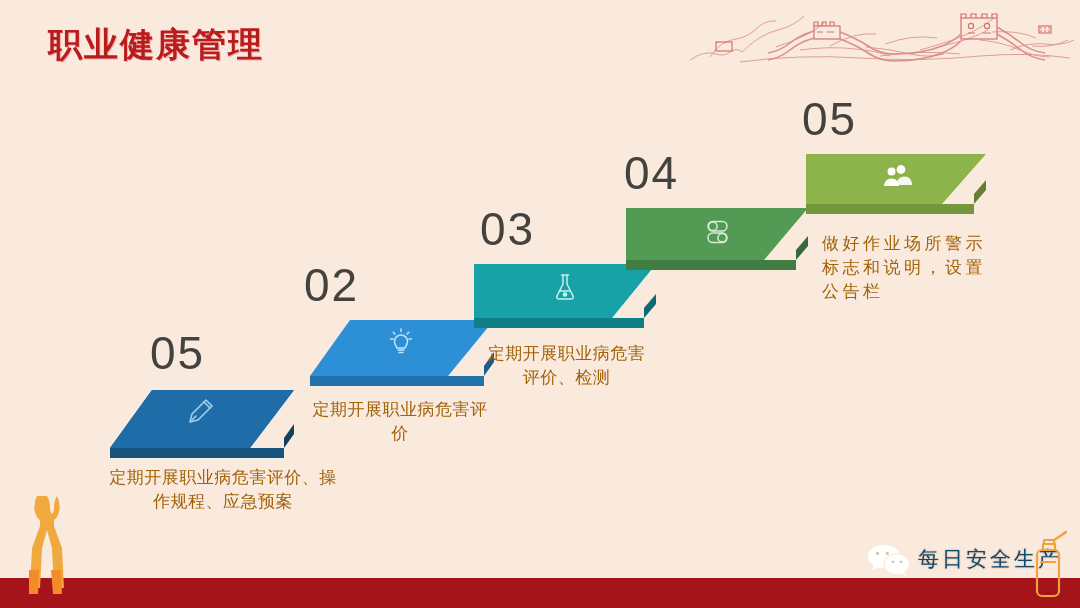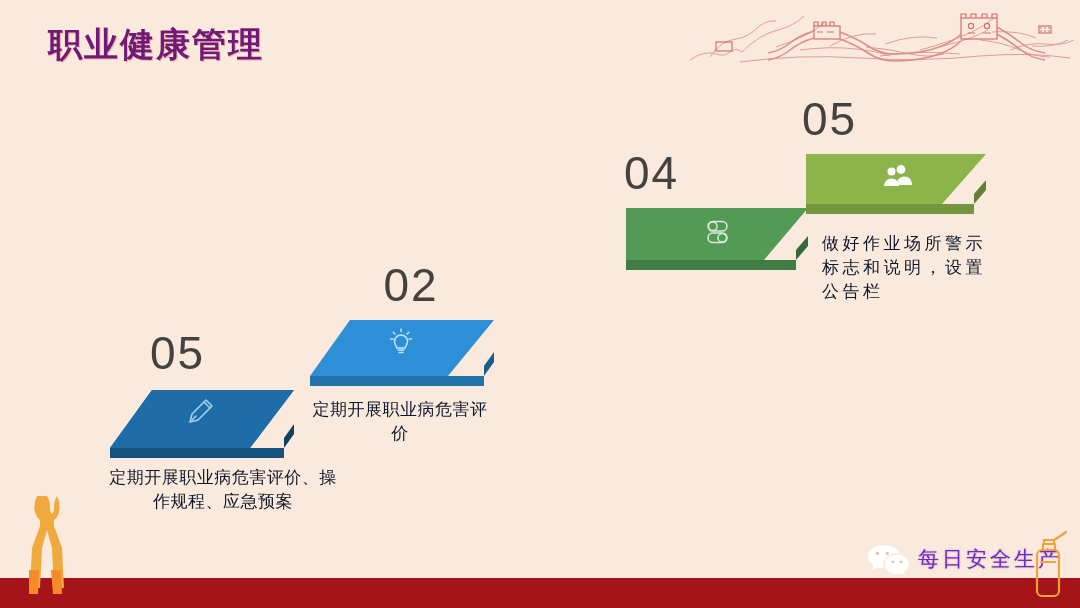--- a/index.html
+++ b/index.html
@@ -7,21 +7,21 @@
     width:1080px;height:608px;overflow:hidden;
     background:#faeade;
     font-family:"Liberation Sans","DejaVu Sans",sans-serif;
     position:relative;
   }
   .canvas{position:absolute;inset:0;}
 
   
   .page-title{
     position:absolute;left:48px;top:22px;
-    font-size:34px;font-weight:bold;color:#701a75;
+    font-size:34px;font-weight:bold;color:#b91c1c;
     letter-spacing:2px;
     text-shadow:1px 1px 0 #f0b5ae;
     white-space:nowrap;
   }
   .greatwall{
     position:absolute;right:0px;top:2px;width:400px;height:72px;
     opacity:.95;
   }
 
   
@@ -32,31 +32,31 @@
     margin-bottom:6px;
   }
   .slab{position:relative;width:186px;height:76px;}
   .slab svg{display:block;}
   .slab .glyph{
     position:absolute;left:0;right:0;top:6px;height:46px;
     display:flex;align-items:center;justify-content:center;
     pointer-events:none;
   }
   .cap{
-    font-size:17px;color:#0f172a;line-height:1.42;
+    font-size:17px;color:#a16207;line-height:1.42;
     text-align:center;letter-spacing:.5px;
     margin-top:8px;
   }
   .cap.spread{letter-spacing:3.5px;}
 
   
   #step1{left:108px;top:330px;}
   #step1 .num{margin-left:42px;}
   #step2{left:288px;top:262px;}
-  #step2 .num{margin-left:16px;text-align:center;}
+  #step2 .num{margin-left:16px;}
   #step2 .slab{margin-left:20px;}
   #step3{left:462px;top:206px;}
   #step3 .num{margin-left:18px;}
   #step3 .slab{margin-left:10px;}
   #step3 .cap{width:165px;margin-left:22px;}
   #step4{left:612px;top:150px;}
   #step4 .num{margin-left:12px;}
   #step4 .slab{margin-left:12px;}
   #step4 .cap{width:180px;margin-left:36px;text-align:left;}
   #step5{left:792px;top:96px;}
@@ -68,21 +68,21 @@
   .footer-bar{
     position:absolute;left:0;right:0;bottom:0;height:30px;
     background:#a41418;
   }
   .pliers{position:absolute;left:16px;bottom:8px;width:58px;height:110px;}
   .wechat-brand{
     position:absolute;right:18px;bottom:32px;
     display:flex;align-items:center;gap:8px;
   }
   .wechat-brand .wtext{
-    font-size:21px;color:#6d28d9;letter-spacing:3px;
+    font-size:21px;color:#0c4a6e;letter-spacing:3px;
     text-shadow:0 0 2px rgba(190,150,120,.9);
     font-weight:500;
   }
   .extinguisher{position:absolute;right:10px;bottom:6px;width:42px;height:74px;}
 </style>
 </head>
 <body>
 
 <div class="canvas">
 
@@ -166,20 +166,38 @@
         <svg width="34" height="34" viewBox="0 0 34 34" fill="none" stroke="#bfe4fb" stroke-width="1.5" stroke-linecap="round">
           <path d="M17 9 a6.5 6.5 0 0 1 6.5 6.5 c0 3 -2 4.5 -2.5 6.5 h-8 c-.5 -2 -2.5 -3.5 -2.5 -6.5 A6.5 6.5 0 0 1 17 9 Z"></path>
           <path d="M14 24 h6 M15 26.5 h4"></path>
           <path d="M17 3 v2.5 M6.5 13 h2.5 M25 13 h2.5 M9.2 6.2 l1.8 1.8 M24.8 6.2 l-1.8 1.8"></path>
         </svg>
       </div>
     </div>
     <div class="cap" style="width:180px;margin-left:22px;">定期开展职业病危害评价</div>
   </div>
 
+  <div class="step" id="step3">
+    <div class="num">03</div>
+    <div class="slab">
+      <svg width="186" height="76" viewBox="0 0 186 76">
+        <path d="M2 60 L172 60 L172 70 L2 70 Z" fill="#118086"></path>
+        <path d="M172 60 L184 46 L184 36 L172 50 Z" fill="#0d6a70"></path>
+        <path d="M2 6 L184 6 L140 60 L2 60 Z" fill="#17a2a8"></path>
+      </svg>
+      <div class="glyph">
+        <svg width="34" height="34" viewBox="0 0 34 34" fill="none" stroke="#c7efef" stroke-width="1.5" stroke-linecap="round" stroke-linejoin="round">
+          <path d="M13.5 5 h7 M15 5 v9 l-6 12 a2 2 0 0 0 1.8 3 h12.4 a2 2 0 0 0 1.8 -3 l-6 -12 V5"></path>
+          <path d="M11.5 21 h11"></path>
+          <circle cx="17" cy="24.5" r="1.6" fill="#c7efef"></circle>
+        </svg>
+      </div>
+    </div>
+    <div class="cap">定期开展职业病危害评价、检测</div>
+  </div>
 
   <div class="step" id="step4">
     <div class="num">04</div>
     <div class="slab">
       <svg width="186" height="76" viewBox="0 0 186 76">
         <path d="M2 58 L172 58 L172 68 L2 68 Z" fill="#417c42"></path>
         <path d="M172 58 L184 44 L184 34 L172 48 Z" fill="#37693a"></path>
         <path d="M2 6 L184 6 L140 58 L2 58 Z" fill="#539b54"></path>
       </svg>
       <div class="glyph">

